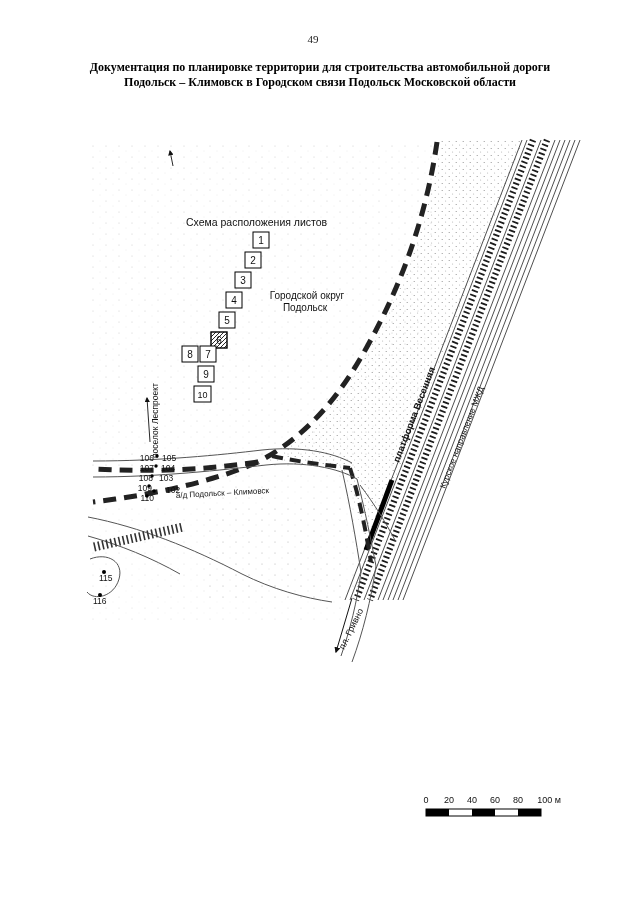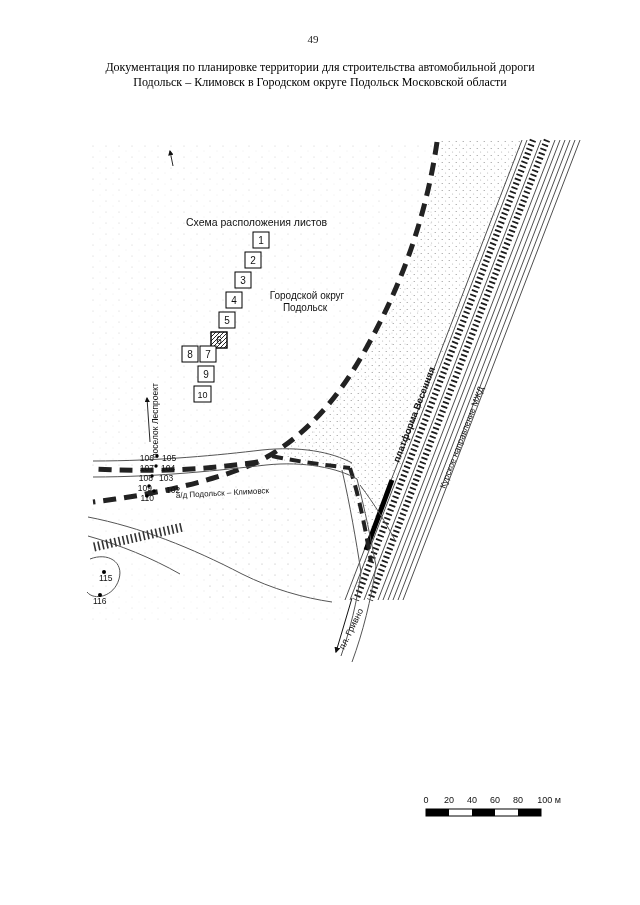--- a/index.html
+++ b/index.html
@@ -6,37 +6,37 @@
   body{
     width:640px;height:905px;background:#ffffff;position:relative;
     font-family:"Liberation Sans",sans-serif;color:#111;overflow:hidden;
   }
   .page-number{
     position:absolute;top:33px;left:0;right:14px;text-align:center;
     font:11px "Liberation Serif",serif;color:#222;
   }
   .title-block{
     position:absolute;top:60px;left:0;right:0;text-align:center;
-    font-family:"Liberation Serif",serif;font-weight:normal;
+    font-family:"Liberation Serif",serif;font-weight:bold;
     font-size:12px;line-height:14.6px;color:#000;
   }
   svg.map{position:absolute;top:0;left:0}
   .mt{font-family:"Liberation Sans",sans-serif;fill:#111}
   .t8{font-size:8px}.t85{font-size:8.5px}.t9{font-size:9px}
   .t95{font-size:9.5px}.t10{font-size:10px}.t105{font-size:10.5px}
   .b{font-weight:bold}
 </style>
 </head>
 <body>
 
 <div class="page-number">49</div>
 
 <div class="title-block">
   <div>Документация по планировке территории для строительства автомобильной дороги</div>
-  <div>Подольск – Климовск в Городском округе Подольск Московской области</div>
+  <div>Подольск – Климовск в Городском связи Подольск Московской области</div>
 </div>
 
 <svg class="map" width="640" height="905" viewBox="0 0 640 905" xmlns="http://www.w3.org/2000/svg">
   <defs>
     <pattern id="stipple" width="7" height="7" patternUnits="userSpaceOnUse">
       <circle cx="1.2" cy="1.5" r="0.6" fill="#777"></circle>
       <circle cx="4.6" cy="5" r="0.5" fill="#999"></circle>
     </pattern>
     <pattern id="sparse" width="13" height="11" patternUnits="userSpaceOnUse">
       <circle cx="2" cy="3" r="0.55" fill="#888"></circle>

